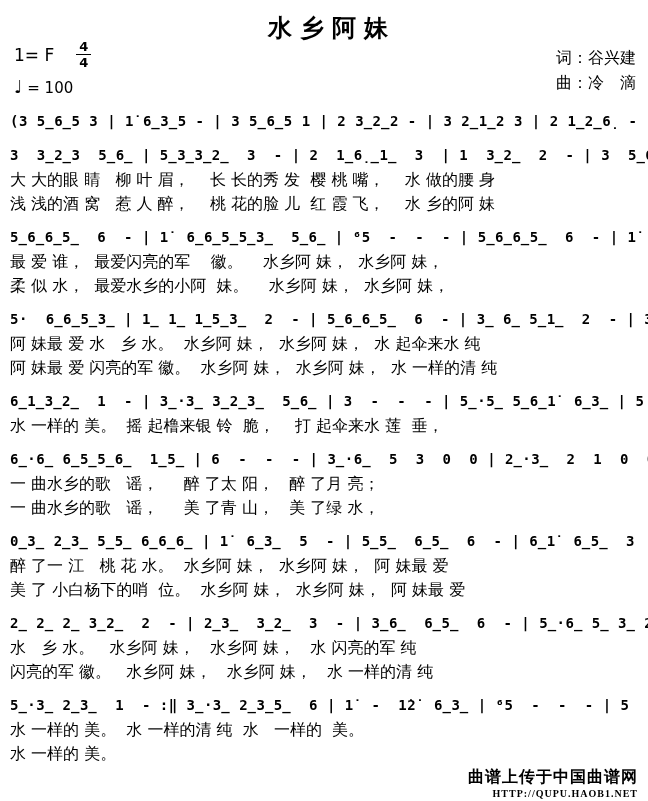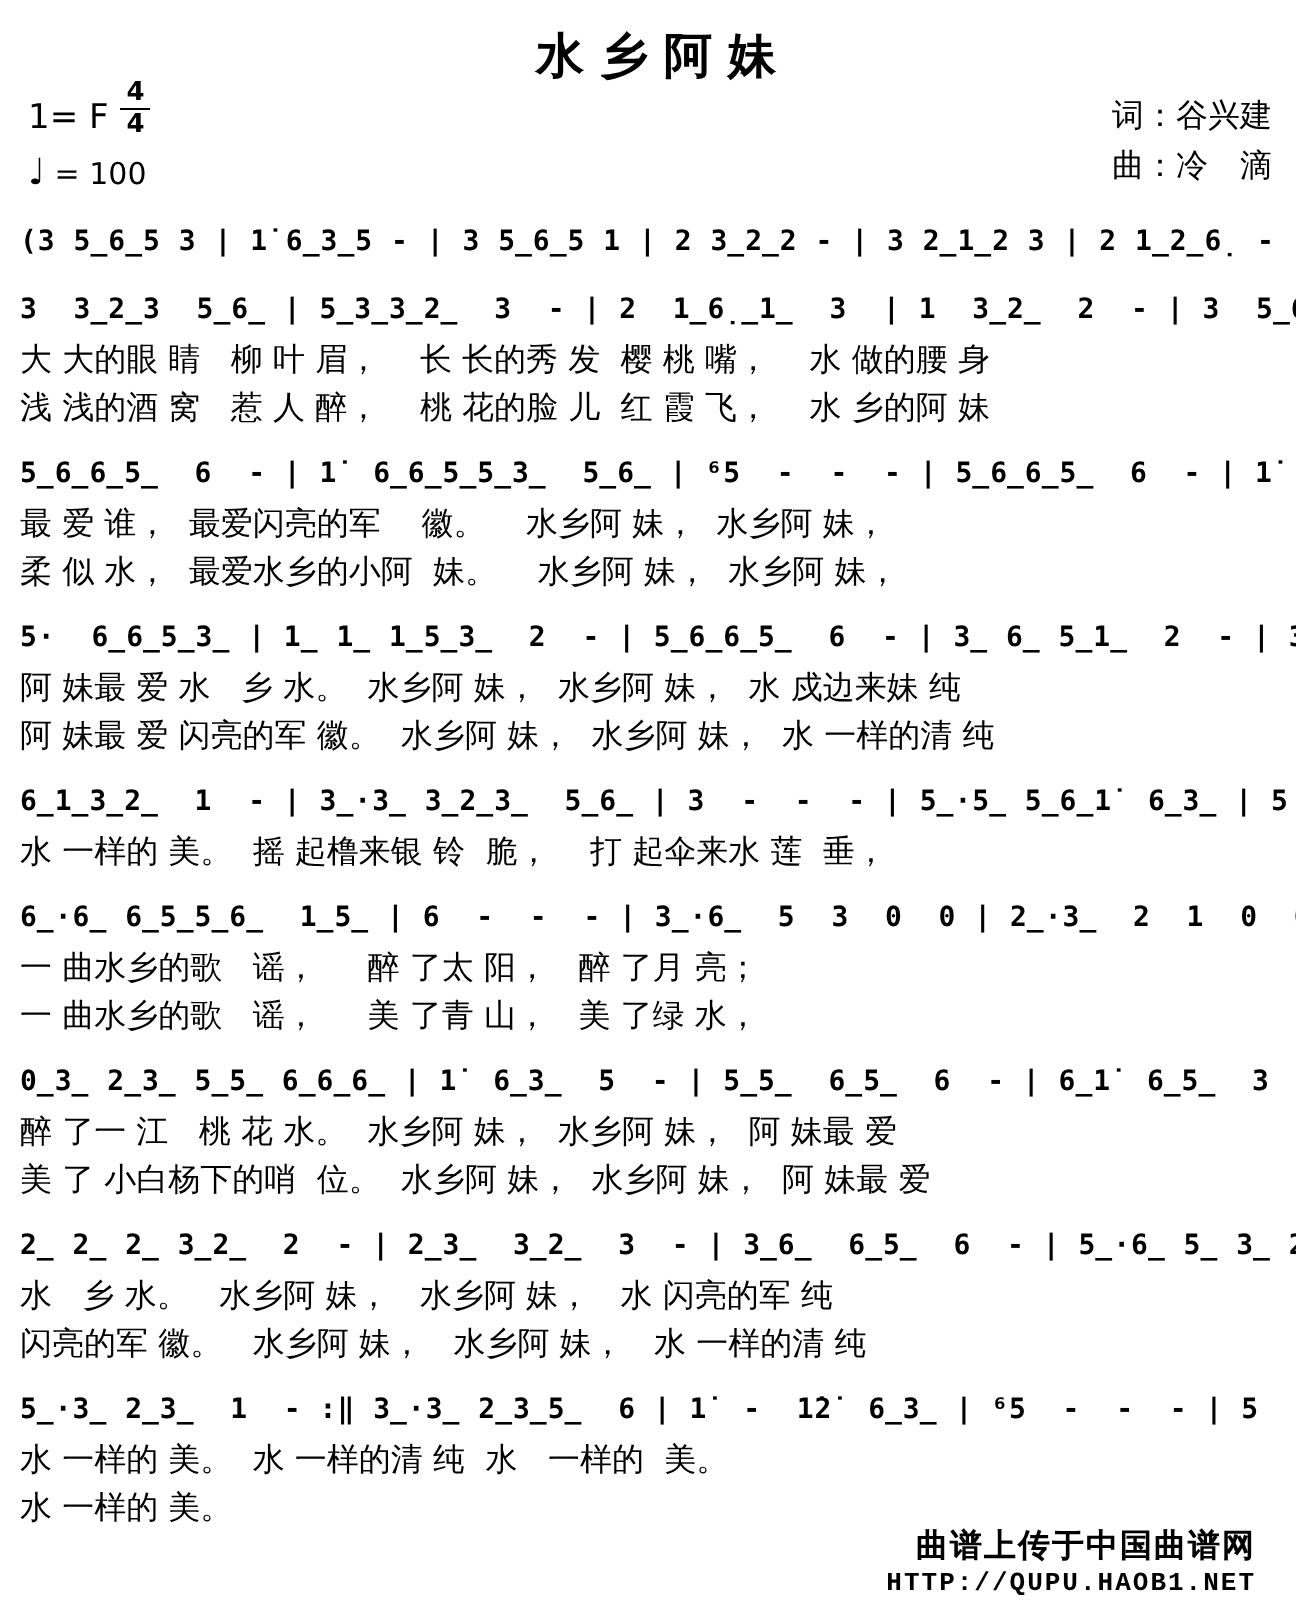--- a/index.html
+++ b/index.html
@@ -6,41 +6,41 @@
   body{
     width:648px;height:801px;position:relative;overflow:hidden;
     color:#000;font-family:"DejaVu Sans",sans-serif;
   }
   .header{position:relative;height:104px;}
   .title{
     position:absolute;top:12px;left:16px;right:0;text-align:center;
     font-size:24px;font-weight:bold;letter-spacing:8px;
   }
   .key-block{position:absolute;left:14px;top:40px;font-size:17px;}
-  .key-line{display:flex;align-items:flex-end;gap:6px;}
+  .key-line{display:flex;align-items:center;gap:22px;}
   .timesig{display:inline-flex;flex-direction:column;align-items:center;
     font-size:13px;font-weight:bold;line-height:1;}
   .timesig .num{padding:0 3px 1px 3px;border-bottom:1px solid #000;}
   .timesig .den{padding-top:1px;}
   .tempo-line{margin-top:7px;font-size:15px;}
   .tempo-note{font-size:18px;}
   .credits{position:absolute;right:12px;top:46px;text-align:right;
     font-size:16px;font-weight:400;line-height:1.55;}
   .score{padding:4px 10px 0 10px;}
   .system{margin-bottom:8px;}
   .notes{
     font-family:"DejaVu Sans Mono",monospace;
     font-size:14px;font-weight:bold;white-space:pre;
     line-height:26px;letter-spacing:0.5px;
   }
   .lyric{font-size:16px;white-space:pre;line-height:24px;}
-  .footer{position:absolute;right:20px;bottom:2px;text-align:right;}
+  .footer{position:absolute;right:10px;bottom:2px;text-align:right;}
   .footer-cn{font-size:16px;font-weight:bold;letter-spacing:1px;}
-  .footer-url{font-size:13px;font-weight:bold;letter-spacing:1px;
-    font-family:Liberation Mono, monospace;}
+  .footer-url{font-size:10px;font-weight:bold;letter-spacing:1px;
+    font-family:Liberation Serif, serif;}
 </style>
 </head>
 <body>
 
 <div class="header">
   <div class="title">水乡阿妹</div>
   <div class="key-block">
     <div class="key-line">
       <span>1= F</span>
       <span class="timesig">
@@ -68,21 +68,21 @@
       <div class="lyric">大 大的眼 睛   柳 叶 眉，    长 长的秀 发  樱 桃 嘴，    水 做的腰 身</div>
       <div class="lyric">浅 浅的酒 窝   惹 人 醉，    桃 花的脸 儿  红 霞 飞，    水 乡的阿 妹</div>
     </div>
     <div class="system">
       <div class="notes">5̲6̲6̲5̲  6  - | 1̇  6̲6̲5̲5̲3̲  5̲6̲ | ⁶5  -  -  - | 5̲6̲6̲5̲  6  - | 1̇  6̲6̲5̲  3  - |</div>
       <div class="lyric">最 爱 谁，  最爱闪亮的军    徽。    水乡阿 妹，  水乡阿 妹，</div>
       <div class="lyric">柔 似 水，  最爱水乡的小阿  妹。    水乡阿 妹，  水乡阿 妹，</div>
     </div>
     <div class="system">
       <div class="notes">5·  6̲6̲5̲3̲ | 1̲ 1̲ 1̲5̲3̲  2  - | 5̲6̲6̲5̲  6  - | 3̲ 6̲ 5̲1̲  2  - | 3̲·3̲ 5̲6̲5̲  3 |</div>
-      <div class="lyric">阿 妹最 爱 水   乡 水。  水乡阿 妹，  水乡阿 妹，  水 戍边来妹 纯</div>
+      <div class="lyric">阿 妹最 爱 水   乡 水。  水乡阿 妹，  水乡阿 妹，  水 起伞来水 纯</div>
       <div class="lyric">阿 妹最 爱 闪亮的军 徽。  水乡阿 妹，  水乡阿 妹，  水 一样的清 纯</div>
     </div>
     <div class="system">
       <div class="notes">6̲1̲3̲2̲  1  - | 3̲·3̲ 3̲2̲3̲  5̲6̲ | 3  -  -  - | 5̲·5̲ 5̲6̲1̇  6̲3̲ | 5  -  -  - |</div>
       <div class="lyric">水 一样的 美。  摇 起橹来银 铃  脆，    打 起伞来水 莲  垂，</div>
     </div>
     <div class="system">
       <div class="notes">6̲·6̲ 6̲5̲5̲6̲  1̲5̲ | 6  -  -  - | 3̲·6̲  5  3  0  0 | 2̲·3̲  2  1  0  0 |</div>
       <div class="lyric">一 曲水乡的歌   谣，     醉 了太 阳，   醉 了月 亮；</div>
       <div class="lyric">一 曲水乡的歌   谣，     美 了青 山，   美 了绿 水，</div>

